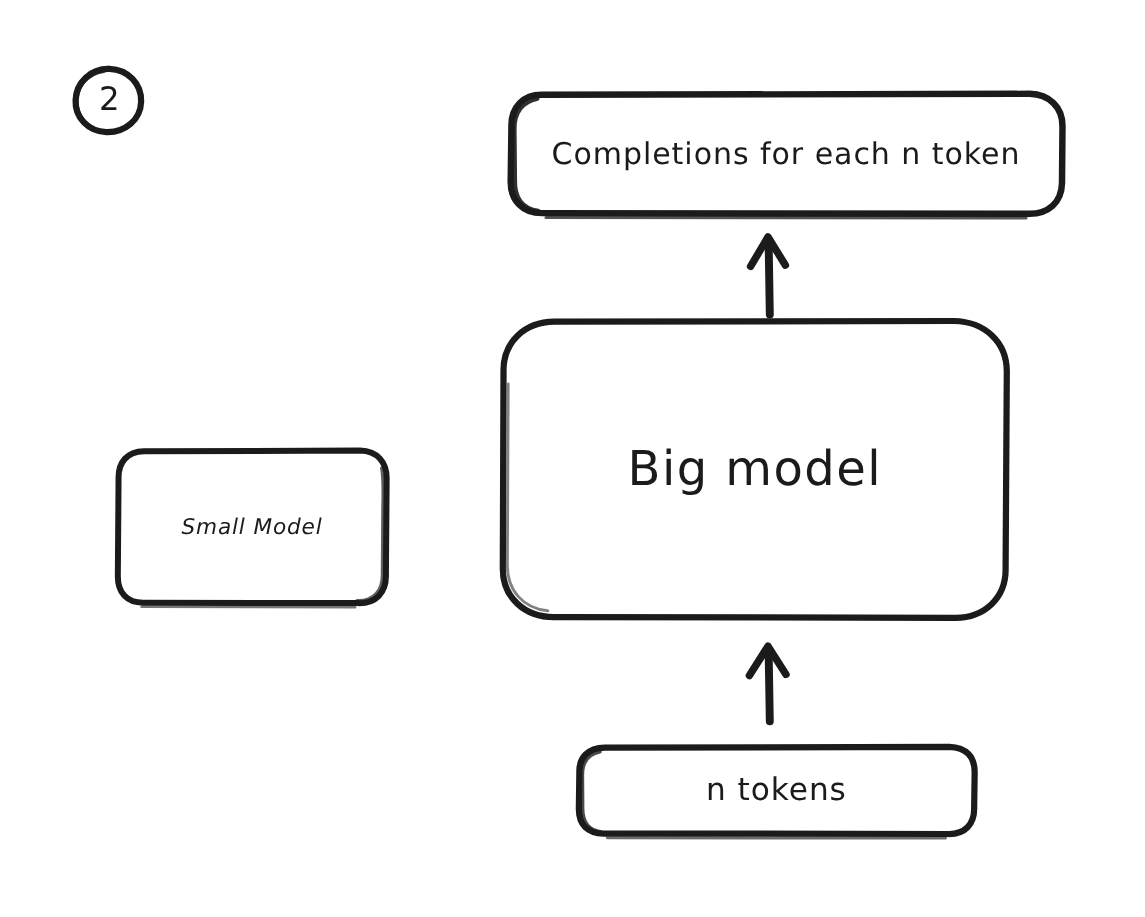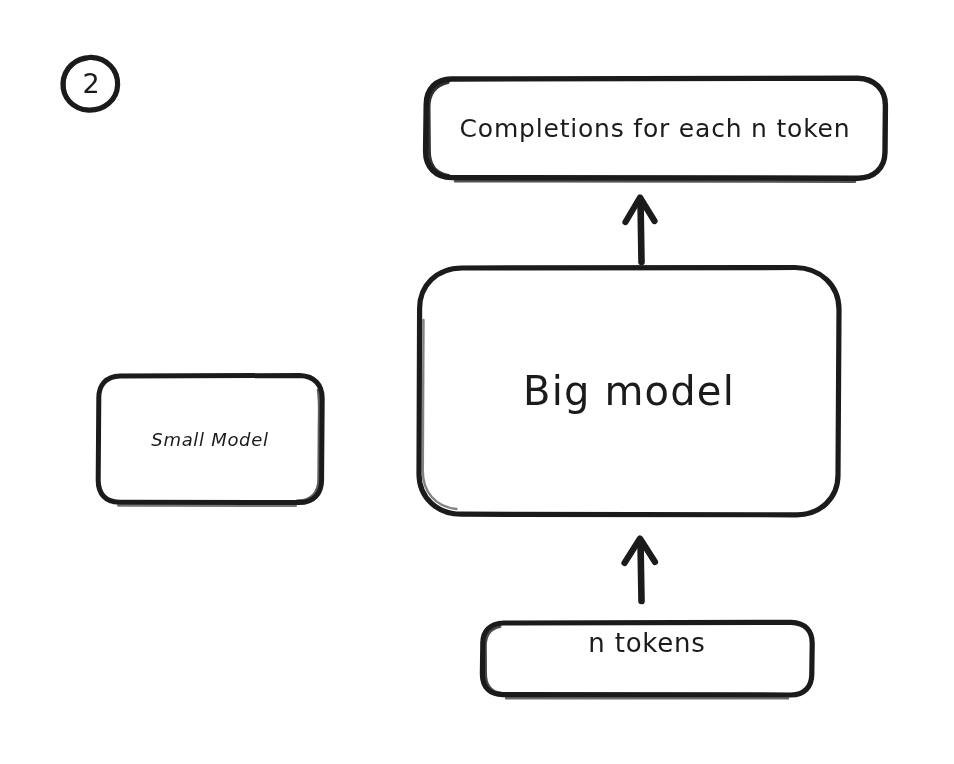--- a/index.html
+++ b/index.html
@@ -61,21 +61,21 @@
     top: 375px;
     width: 224px;
     height: 128px;
     font-size: 18px;
     letter-spacing: 0.7px;
     font-style: italic;
   }
   
   #label-n-tokens {
     left: 482px;
-    top: 606px;
+    top: 622px;
     width: 330px;
     height: 73px;
     font-size: 26px;
     letter-spacing: 0.8px;
     text-align: center;
   }
   
   #label-step-number {
     left: 62px;
     top: 54px;

